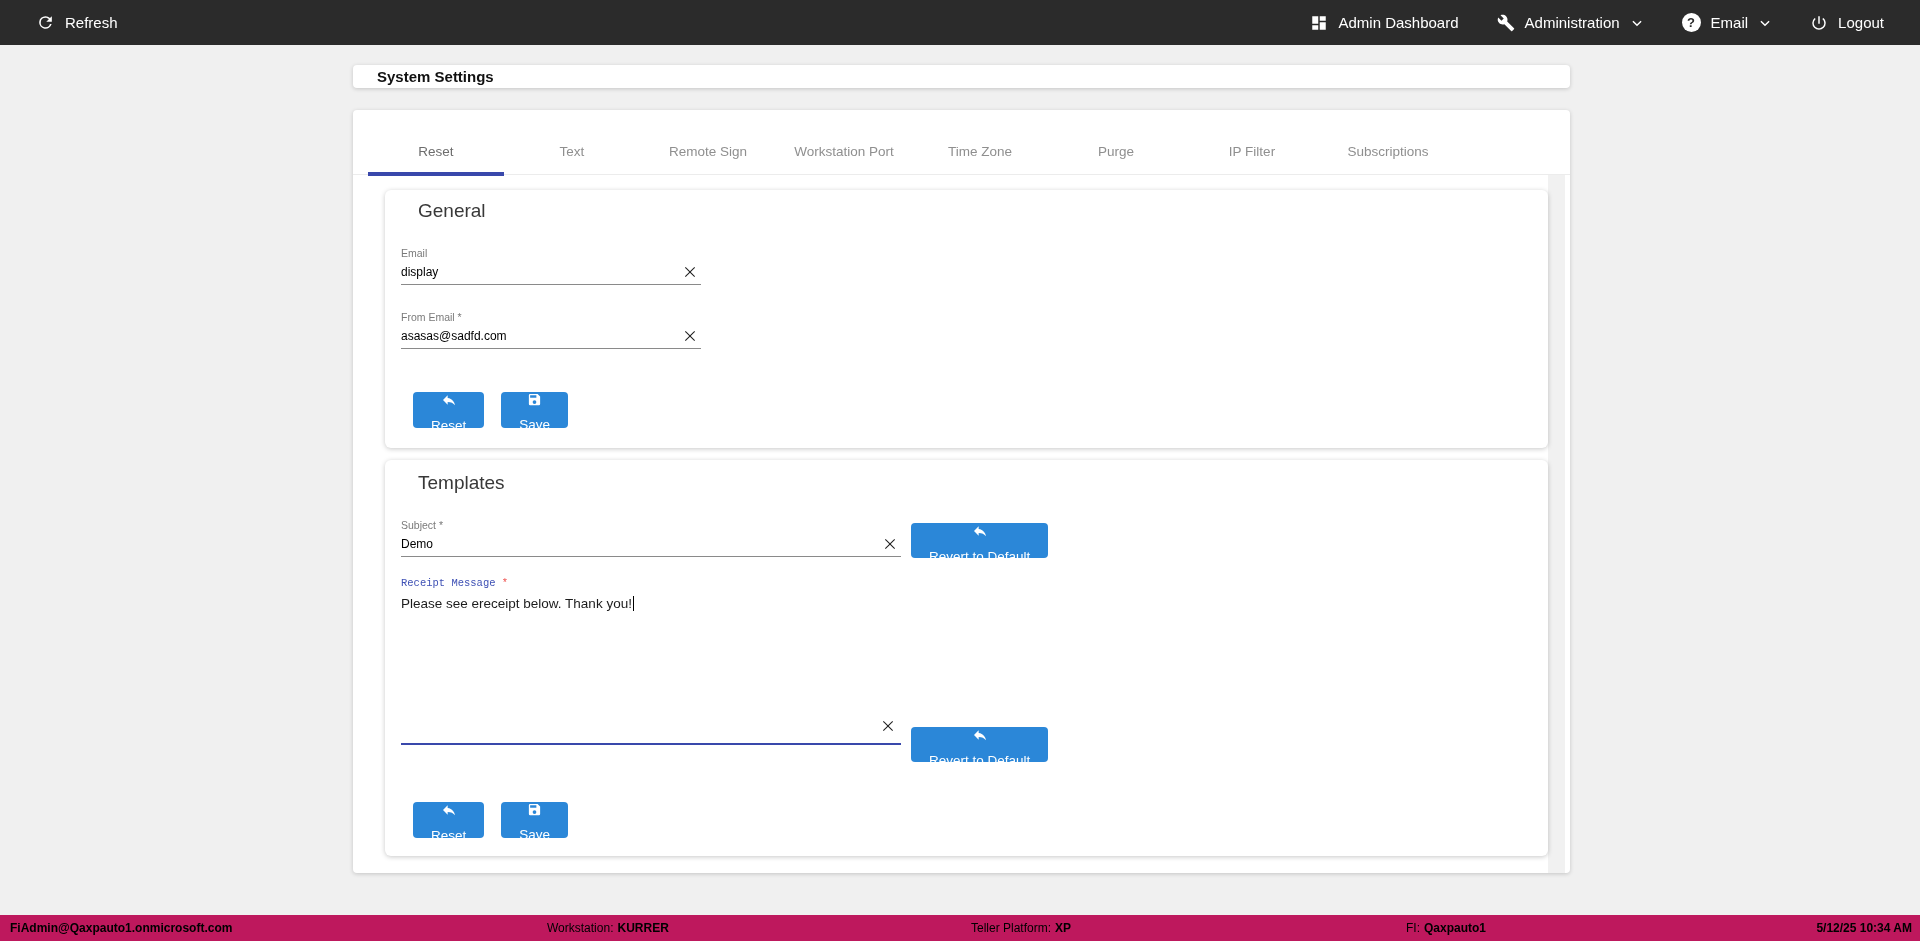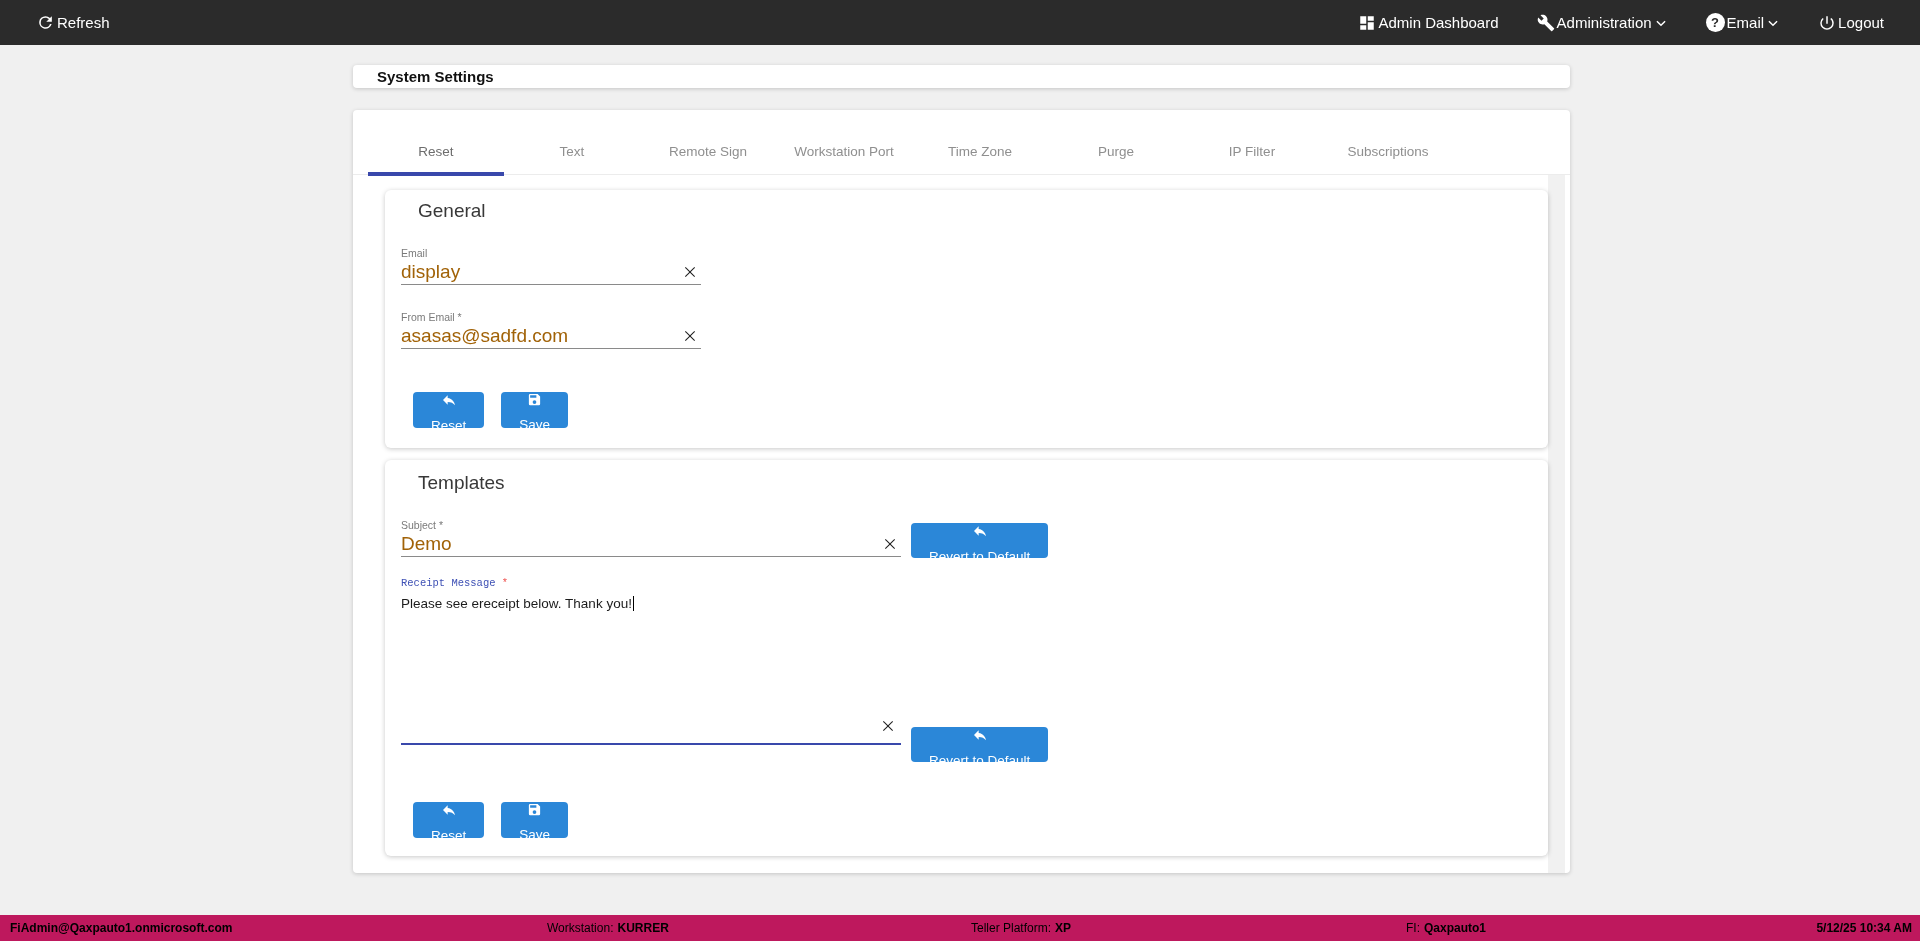--- a/index.html
+++ b/index.html
@@ -12,21 +12,21 @@
   }
   
   .topbar {
     position:absolute; left:0; top:0; width:1920px; height:45px;
     background:#2b2b2b; color:#fff;
     display:flex; align-items:center; justify-content:space-between;
     padding:0 36px; font-size:15px;
   }
   .topbar-left, .topbar-right { display:flex; align-items:center; }
   .topbar-right { gap:38px; }
-  .tb-item { display:flex; align-items:center; gap:2px; cursor:pointer; }
+  .tb-item { display:flex; align-items:center; gap:10px; cursor:pointer; }
   .tb-item svg { display:block; }
   .help-circle {
     width:19px; height:19px; border-radius:50%; background:#fff; color:#2b2b2b;
     font-weight:bold; font-size:13px; display:flex; align-items:center; justify-content:center;
   }
   
   .title-card {
     position:absolute; left:353px; top:65px; width:1217px; height:23px;
     background:#fff; border-radius:4px; box-shadow:0 1px 4px rgba(0,0,0,0.18);
     display:flex; align-items:center; padding:0 24px;
@@ -64,21 +64,21 @@
     position:absolute; left:33px; font-size:19px; color:#383838; font-weight:400;
   }
   
   .field { position:absolute; left:16px; }
   .field-label { font-size:10.5px; color:#7a7a7a; height:14px; line-height:14px; }
   .field-label.focused { color:#3f51b5;font-family:Liberation Mono, monospace; }
   .req-pink { color:#ef5350; }
   .input-row {
     display:flex; align-items:center; border-bottom:1px solid #8a8a8a; height:25px;
   }
-  .input-row .value { flex:1; font-size:19px; color:#a16207; }
+  .input-row .value { flex:1; font-size:12px; color:#000000; }
   .clear-x {
     width:22px; height:22px; display:flex; align-items:center; justify-content:center;
     cursor:pointer; flex:none;
   }
   .w300 { width:300px; }
   .w500 { width:500px; }
   .textarea-box {
     position:relative; width:500px; height:151px; border-bottom:2px solid #3948ab;
   }
   .textarea-box .value { font-size:13.5px; color:#1c1c1c; display:inline-flex; align-items:center; }

